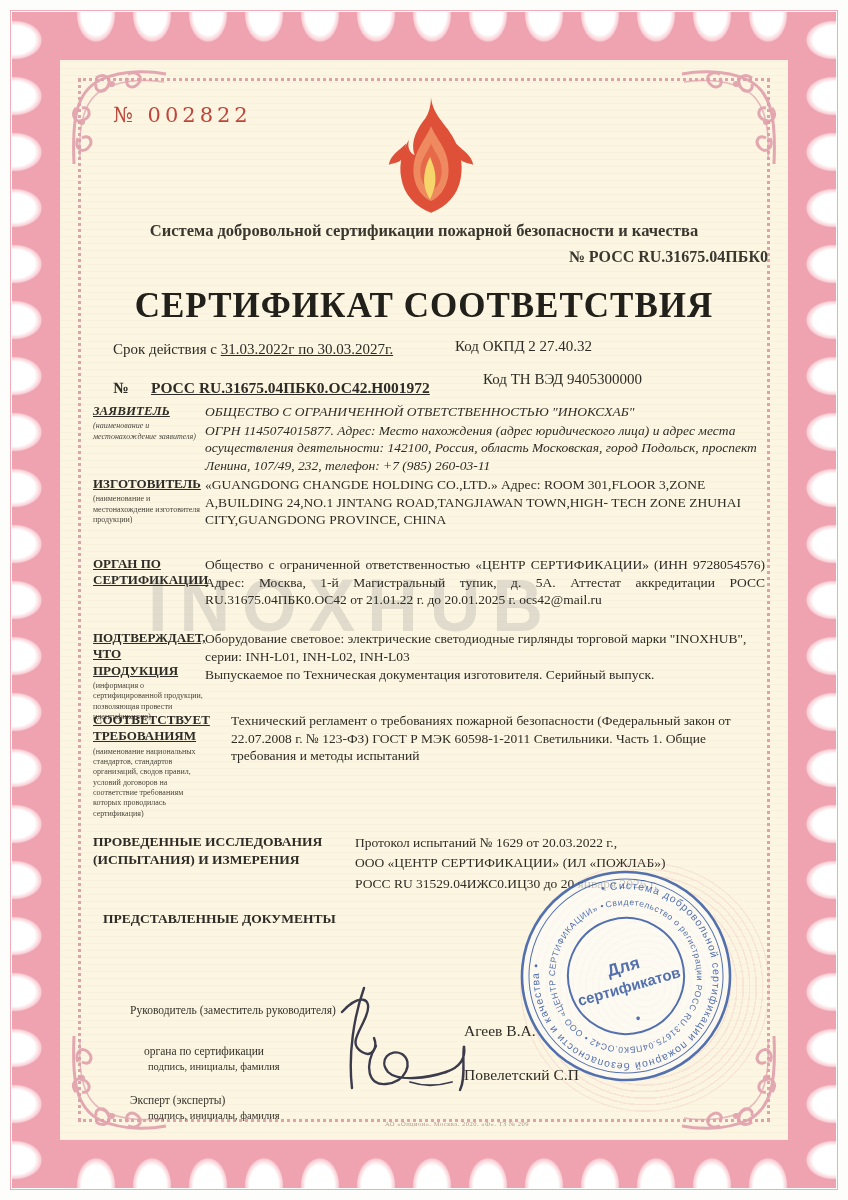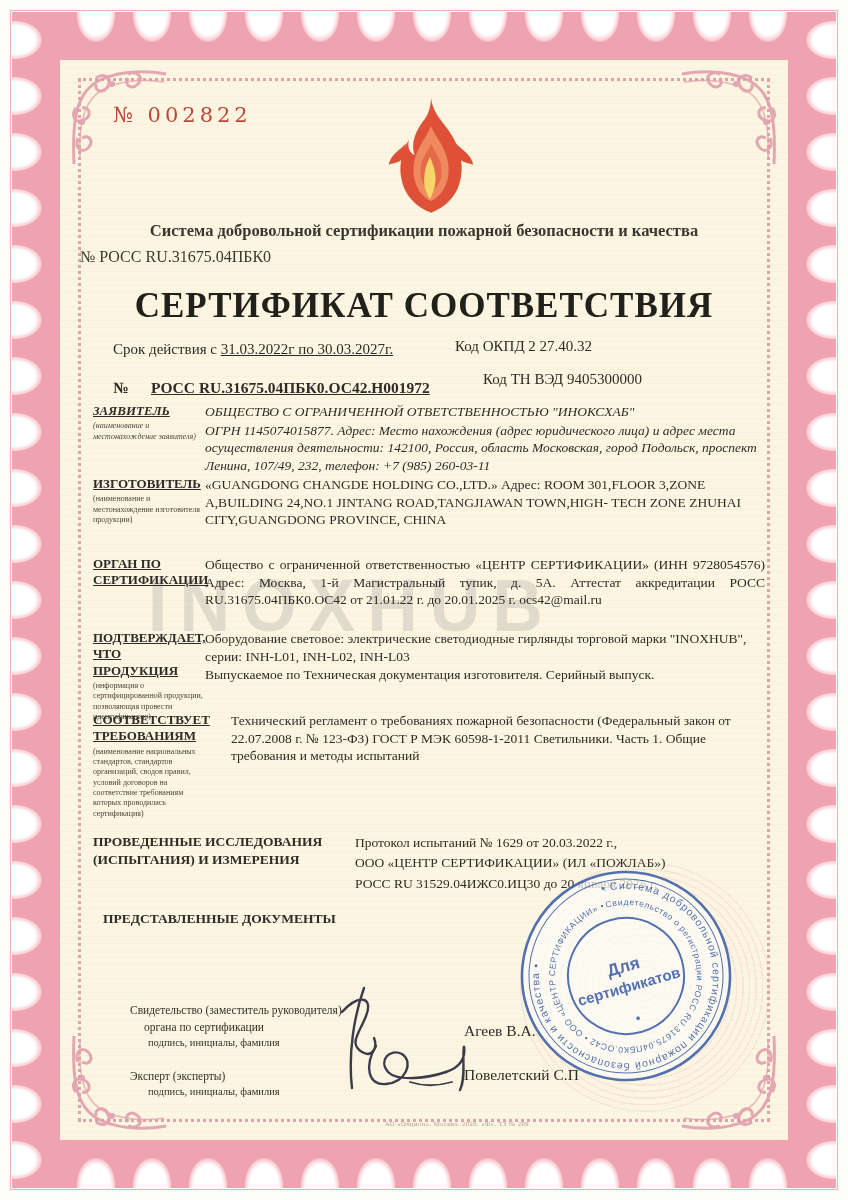--- a/index.html
+++ b/index.html
@@ -31,22 +31,22 @@
   .fl-tr{right:66px;top:64px;transform:scaleX(-1);}
   .fl-bl{left:66px;bottom:64px;transform:scaleY(-1);}
   .fl-br{right:66px;bottom:64px;transform:scale(-1,-1);}
 
   
   .cert-no{position:absolute;left:113px;top:103px;font-family:"DejaVu Serif", serif;
     font-size:21px;letter-spacing:4px;color:#bf4539;}
   .flame{position:absolute;left:383px;top:92px;width:96px;height:128px;}
   .sys-line{position:absolute;left:80px;right:80px;top:221px;text-align:center;
     font-weight:bold;font-size:16.5px;color:#3a372f;}
-  .sys-num{position:absolute;left:80px;right:80px;top:248px;text-align:left;
-    font-weight:normal;font-size:16px;color:#3a372f;}
+  .sys-num{position:absolute;left:80px;right:80px;top:248px;text-align:right;
+    font-weight:bold;font-size:16px;color:#3a372f;}
   .title{position:absolute;left:60px;right:60px;top:286px;text-align:center;
     font-weight:bold;font-size:35px;letter-spacing:1px;color:#21201b;}
 
   .validity{position:absolute;left:113px;top:341px;font-size:15px;}
   .validity u{text-decoration:underline;}
   .okpd{position:absolute;left:455px;top:338px;font-size:15px;}
   .tnved{position:absolute;left:455px;top:371px;font-size:15px;margin-left:28px;}
   .regline{position:absolute;left:113px;top:379px;font-size:15.5px;}
   .regline .pre{display:inline-block;width:38px;font-weight:bold;}
   .regline .no{font-weight:bold;text-decoration:underline;text-align:right;}
@@ -71,21 +71,21 @@
 
   
   .rosette{position:absolute;left:520px;top:862px;width:250px;height:250px;border-radius:50%;
     background:repeating-radial-gradient(circle at 50% 50%, rgba(238,162,175,0.35) 0 1.5px, rgba(0,0,0,0) 1.5px 6.5px);
     opacity:.55;}
   .stamp{position:absolute;left:508px;top:858px;width:236px;height:236px;transform:rotate(-16deg);opacity:.88;}
 
   
   .sig-roles{position:absolute;left:130px;top:1002px;font-size:11.5px;line-height:1.45;color:#35322a;}
   .sig-roles .r2{margin-top:17px;}
-  .sig-roles .ind{padding-left:14px;}
+  .sig-roles .ind{padding-left:14px;margin-top:24px;}
   .sig-roles .small{font-size:10.5px;padding-left:18px;}
   .sig-ink{position:absolute;left:318px;top:982px;width:170px;height:120px;}
   .sig-name-1{position:absolute;left:464px;top:1022px;font-size:15.5px;}
   .sig-name-2{position:absolute;left:464px;top:1066px;font-size:15.5px;text-align:center;}
 
   .fineprint{position:absolute;left:385px;top:1120px;font-size:6.5px;color:#b09c92;letter-spacing:.5px;}
 </style>
 </head>
 <body>
 
@@ -253,21 +253,21 @@
     </text>
     <text fill="#3d5fa8" font-size="8.6" font-family="Liberation Sans, sans-serif" letter-spacing="0.6">
       <textPath href="#innerArc">Свидетельство о регистрации РОСС RU.31675.04ПБК0.ОС42 • ООО «ЦЕНТР СЕРТИФИКАЦИИ» •</textPath>
     </text>
     <text x="0" y="-4" text-anchor="middle" fill="#3d5fa8" font-size="17" font-weight="bold" font-family="Liberation Sans, sans-serif">Для</text>
     <text x="0" y="16" text-anchor="middle" fill="#3d5fa8" font-size="15" font-weight="bold" font-family="Liberation Sans, sans-serif">сертификатов</text>
     <circle cx="0" cy="44" r="1.8" fill="#3d5fa8"></circle>
   </svg>
 
   <div class="sig-roles">
-    <div>Свидетельство (заместитель руководителя)</div>
+    <div>Руководитель (заместитель руководителя)</div>
     <div class="ind">органа по сертификации</div>
     <div class="small">подпись, инициалы, фамилия</div>
     <div class="r2">Эксперт (эксперты)</div>
     <div class="small">подпись, инициалы, фамилия</div>
   </div>
 
   <svg class="sig-ink" viewBox="0 0 170 120">
     <g fill="none" stroke="#2c2c40" stroke-width="2.4" stroke-linecap="round" opacity="0.92">
       <path d="M46,6 C36,34 30,72 34,106"></path>
       <path d="M24,30 C40,12 56,14 48,34 C42,50 30,62 44,70 C54,76 60,66 56,56"></path>

